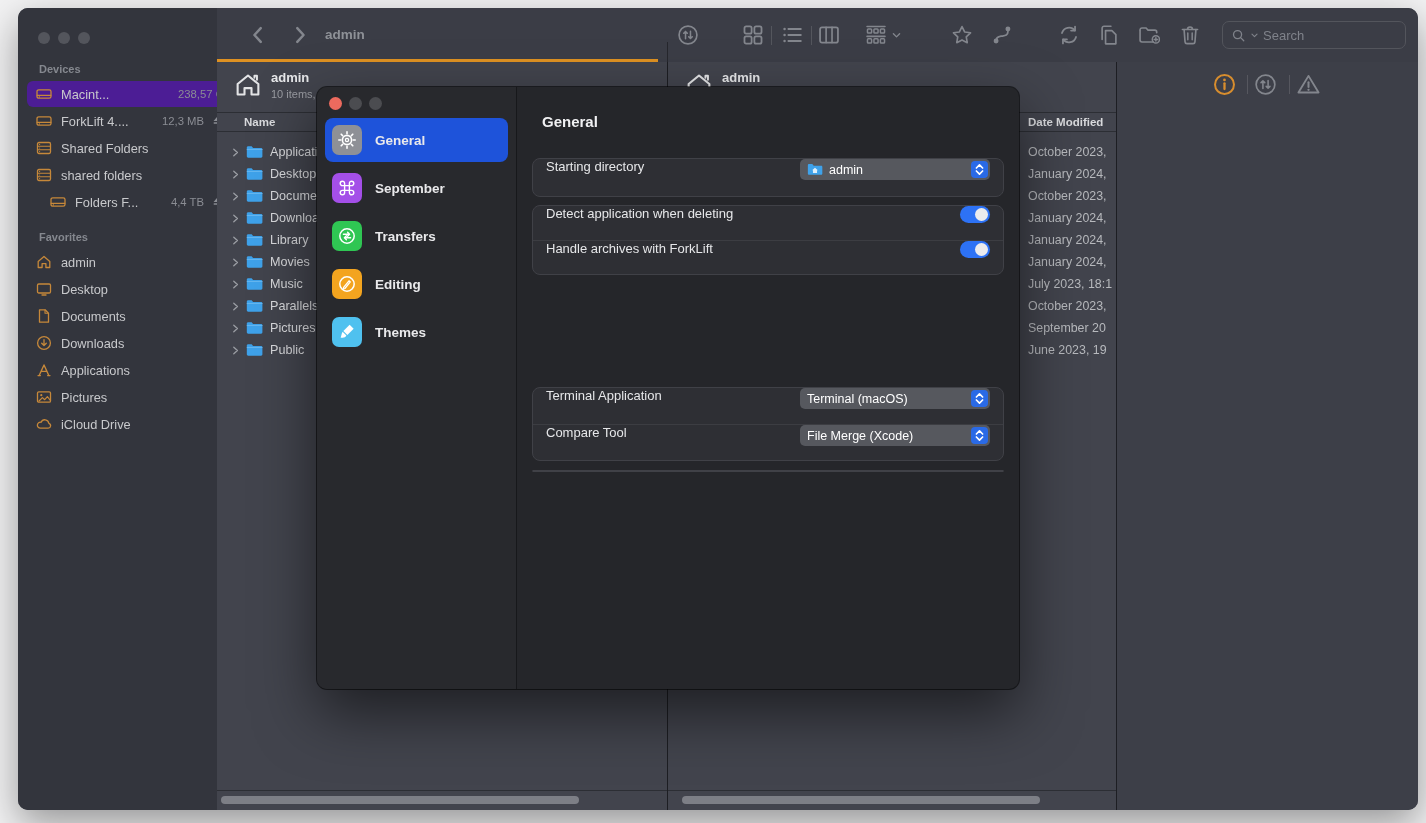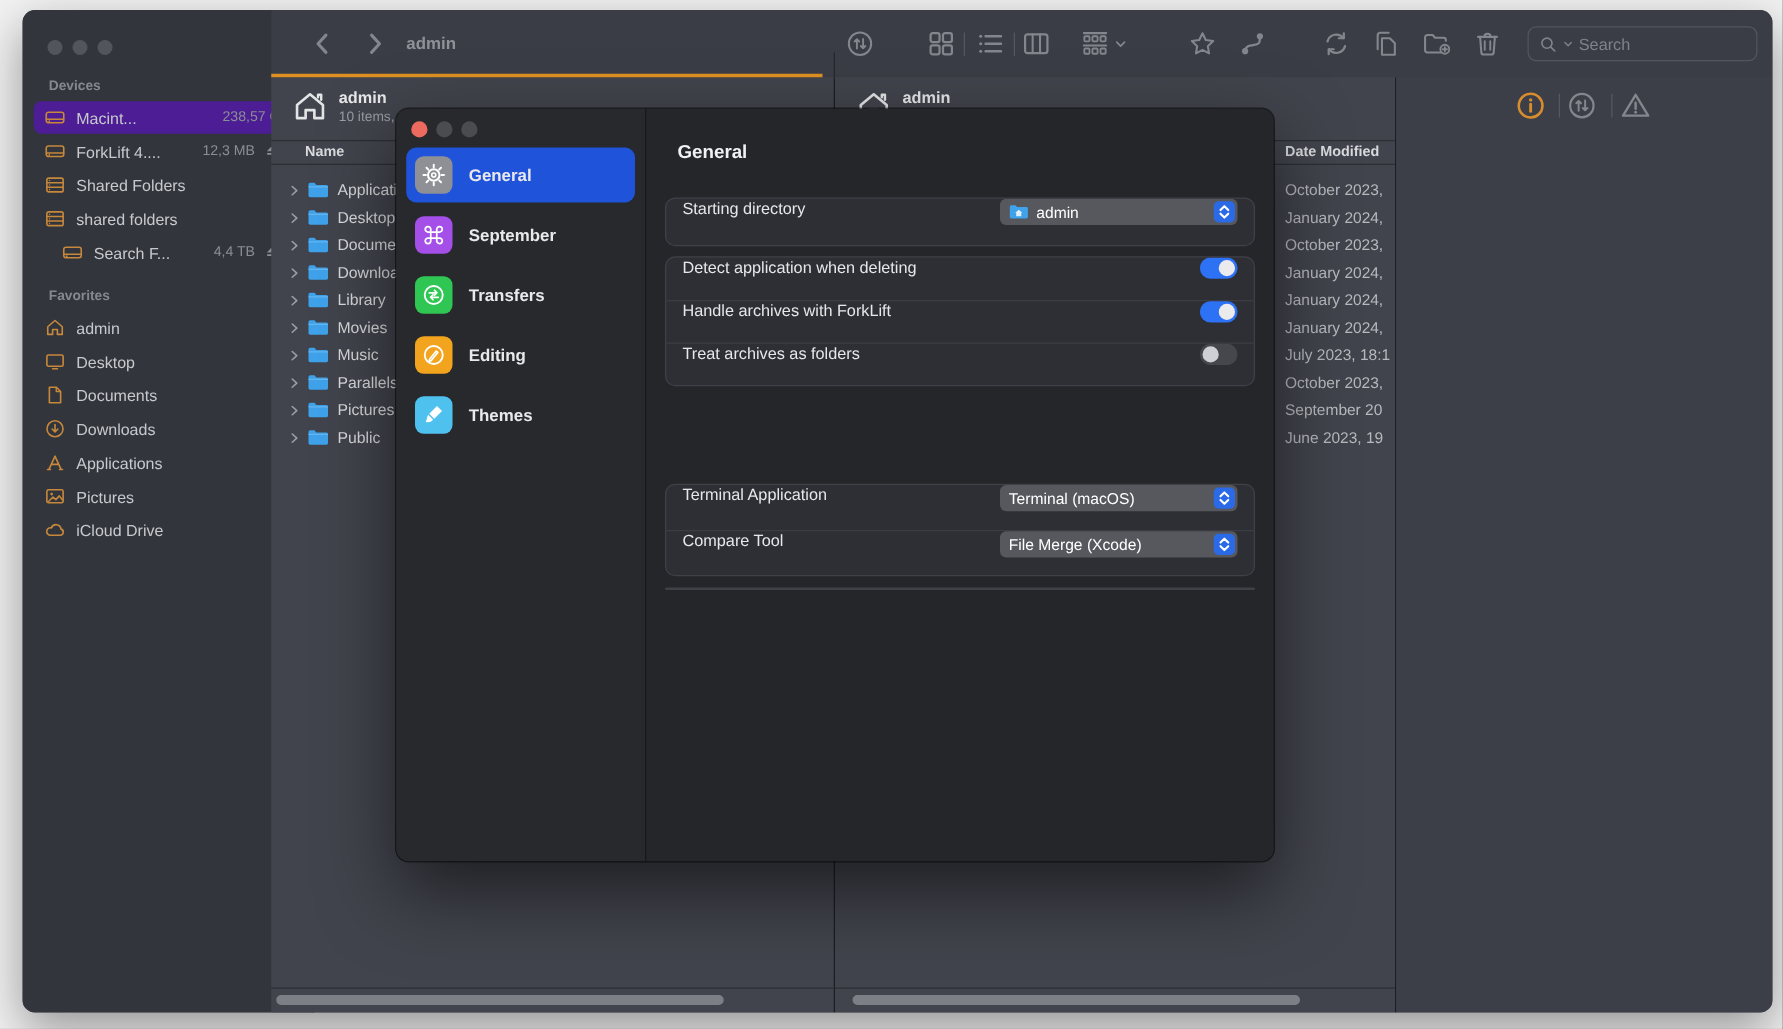--- a/index.html
+++ b/index.html
@@ -163,21 +163,21 @@
           <span>shared folders</span>
         </div>
         <div class="side-row indent">
           <span class="ic">
             <svg viewBox="0 0 16 16">
               <rect x="1" y="3.8" width="14" height="8.4" rx="1.8" fill="none" stroke="currentColor" stroke-linecap="round" stroke-linejoin="round" stroke-width="1.3"></rect>
               <path d="M1.2 9.4h13.6" fill="none" stroke="currentColor" stroke-linecap="round" stroke-linejoin="round" stroke-width="1.1"></path>
               <circle cx="3.4" cy="10.9" r=".7" fill="currentColor"></circle>
             </svg>
           </span>
-          <span>Search F...</span>
+          <span>Folders F...</span>
           <span class="detail">4,4 TB</span>
           <span class="ic eject">
             <svg viewBox="0 0 16 16">
               <path d="M8 2.8 12.6 8H3.4z" fill="currentColor"></path>
               <rect x="3.4" y="9.8" width="9.2" height="1.8" rx=".9" fill="currentColor"></rect>
             </svg>
           </span>
         </div>
         <div class="section-title">Favorites</div>
         <div class="side-row">
@@ -673,24 +673,20 @@
 
     <div class="group" id="group-toggles">
         <div class="grow h34">
           <span>Detect application when deleting</span>
           <span class="tg on"></span>
         </div>
         <div class="grow h34">
           <span>Handle archives with ForkLift</span>
           <span class="tg on"></span>
         </div>
-        <div class="grow h34">
-          <span>Treat archives as folders</span>
-          <span class="tg"></span>
-        </div>
       </div>
 
     <div class="group" id="group-apps">
         <div class="grow h36">
           <span>Terminal Application</span>
           <div class="sel">
             <span>Terminal (macOS)</span>
             <span class="caps">
               <span class="ic">
                 <svg viewBox="0 0 12 14">

